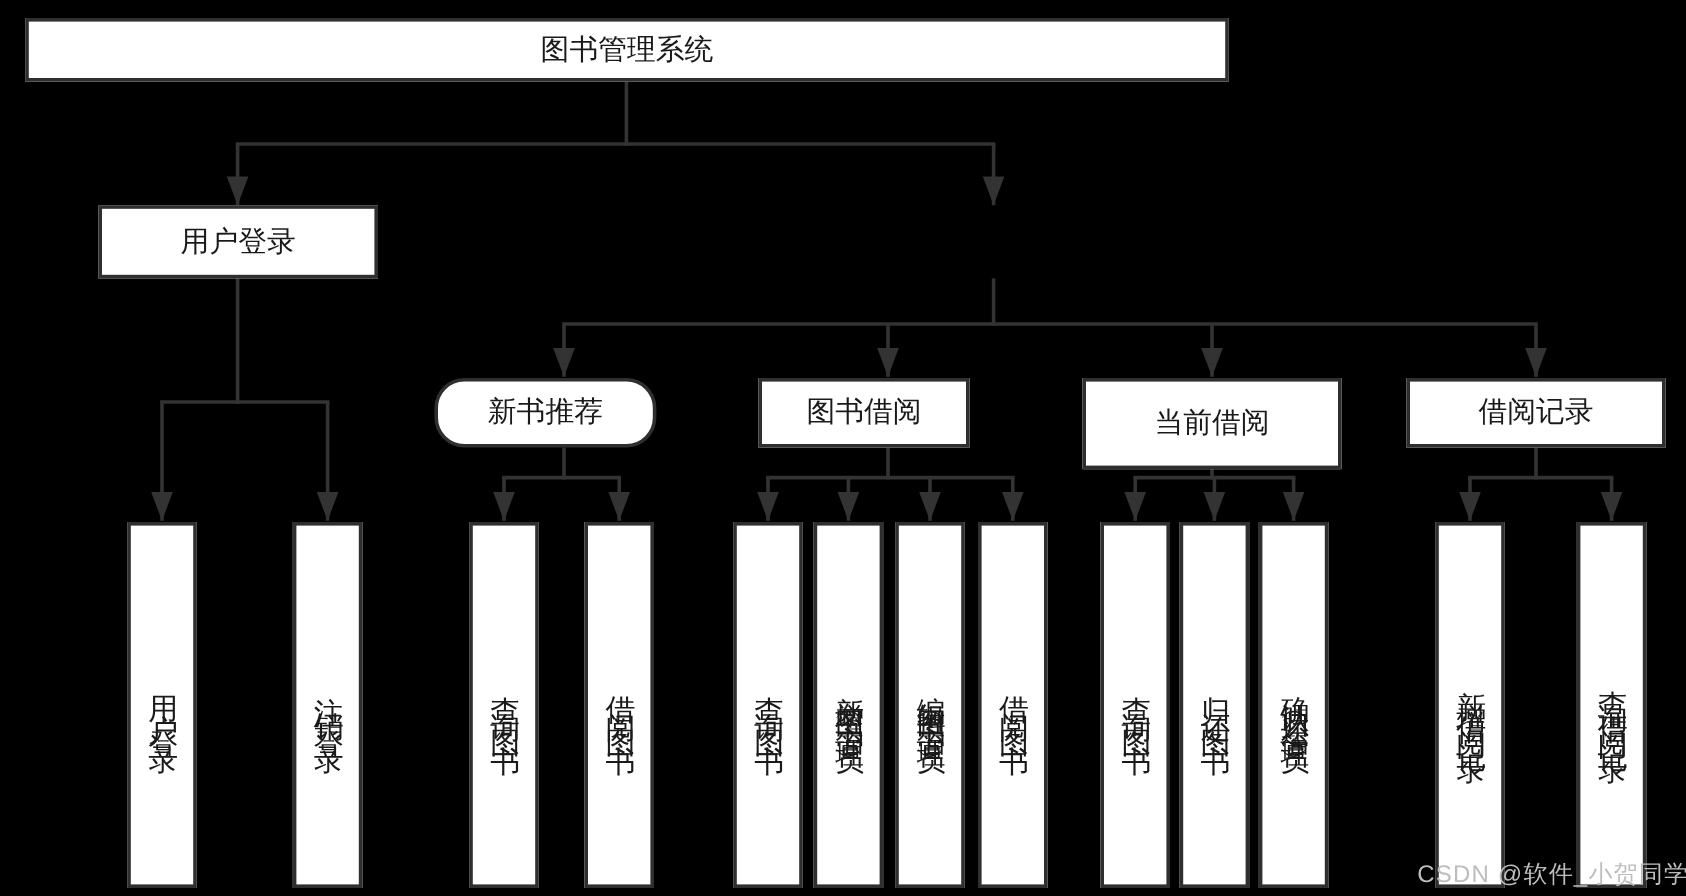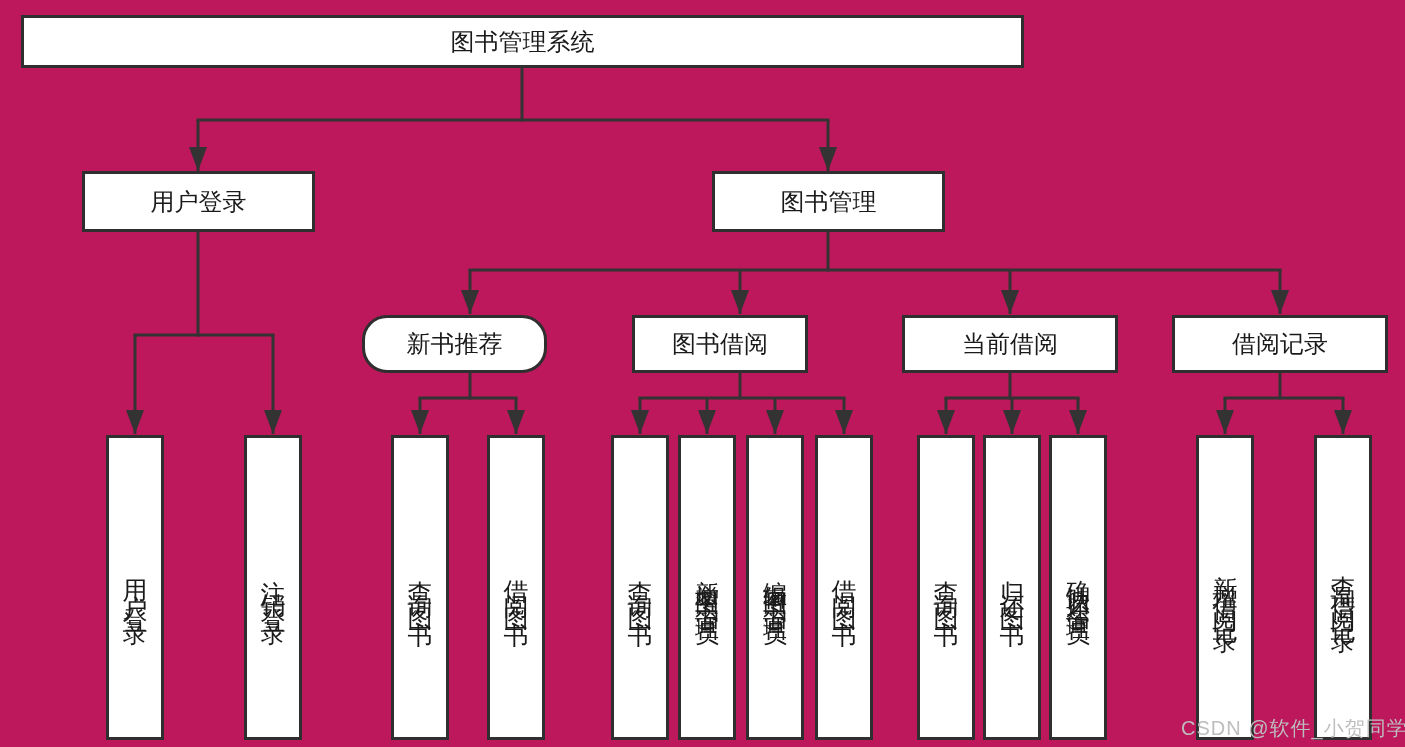--- a/index.html
+++ b/index.html
@@ -1,20 +1,20 @@
 <!DOCTYPE html>
 <html><head>
 <meta charset="utf-8">
 <style>
   html, body { margin: 0; padding: 0; background: #ffffff; }
   .canvas {
     position: relative;
     width: 1405px;
     height: 747px;
-    background: #be185d;
+    background: #000000;
     font-family: "Liberation Sans", sans-serif;
     overflow: hidden;
   }
   .connectors {
     position: absolute;
     left: 0; top: 0;
     width: 1405px; height: 747px;
   }
   .box {
     position: absolute;
@@ -100,31 +100,28 @@
     <line x1="1343" y1="398" x2="1343" y2="434" stroke="#333333" stroke-width="3" marker-end="url(#arrowhead)"></line>
   </svg>
 
   <div class="box" style="left:21px; top:15px; width:1003px; height:53px;">
     <span>图书管理系统</span>
   </div>
 
   <div class="box" style="left:82px; top:171px; width:233px; height:61px;">
     <span>用户登录</span>
   </div>
-  <div class="box" style="left:712px; top:171px; width:233px; height:61px;">
-    <span>图书管理</span>
-  </div>
 
   <div class="box" style="left:362px; top:315px; width:185px; height:58px;border-radius:25px;">
     <span>新书推荐</span>
   </div>
   <div class="box" style="left:632px; top:315px; width:176px; height:58px;">
     <span>图书借阅</span>
   </div>
-  <div class="box" style="left:902px; top:315px; width:216px; height:58px;">
+  <div class="box" style="left:902px; top:315px; width:216px; height:76px;">
     <span>当前借阅</span>
   </div>
   <div class="box" style="left:1172px; top:315px; width:216px; height:58px;">
     <span>借阅记录</span>
   </div>
 
   <div class="box leaf v-short" style="left:106px; top:435px; width:58px; height:305px;">
     <span>用户登录</span>
   </div>
   <div class="box leaf v-short" style="left:244px; top:435px; width:58px; height:305px;">

